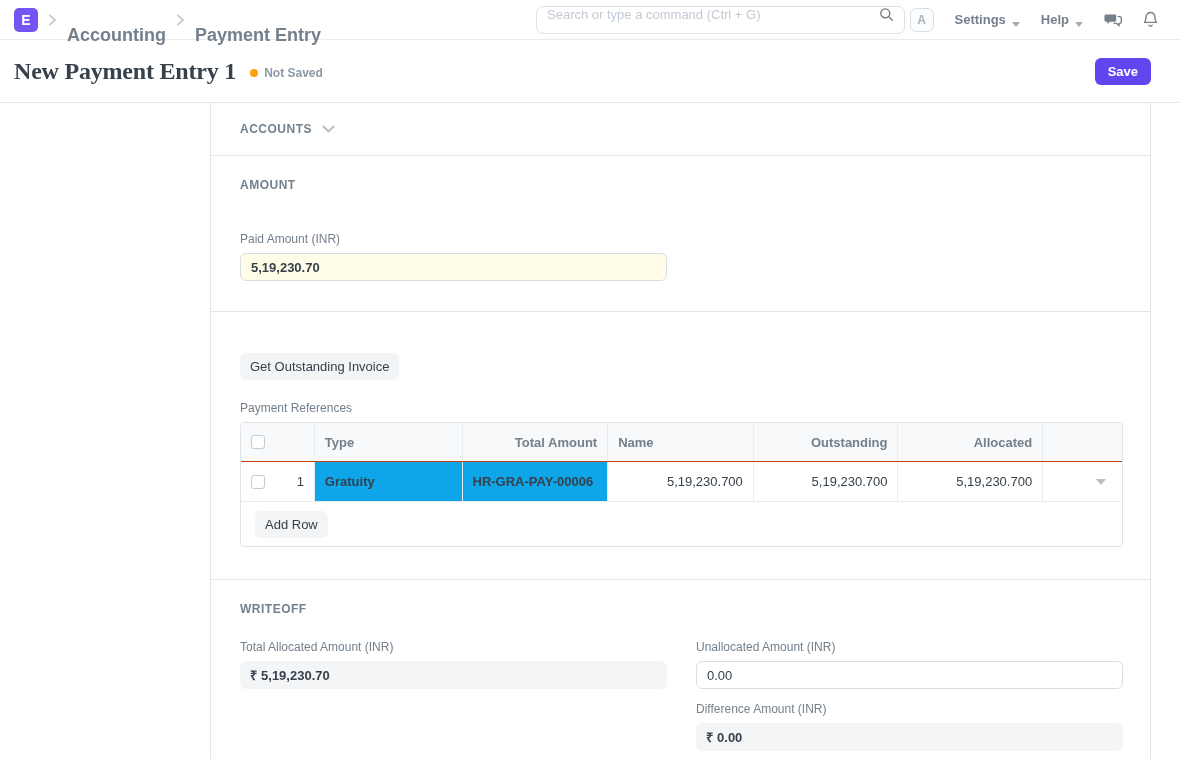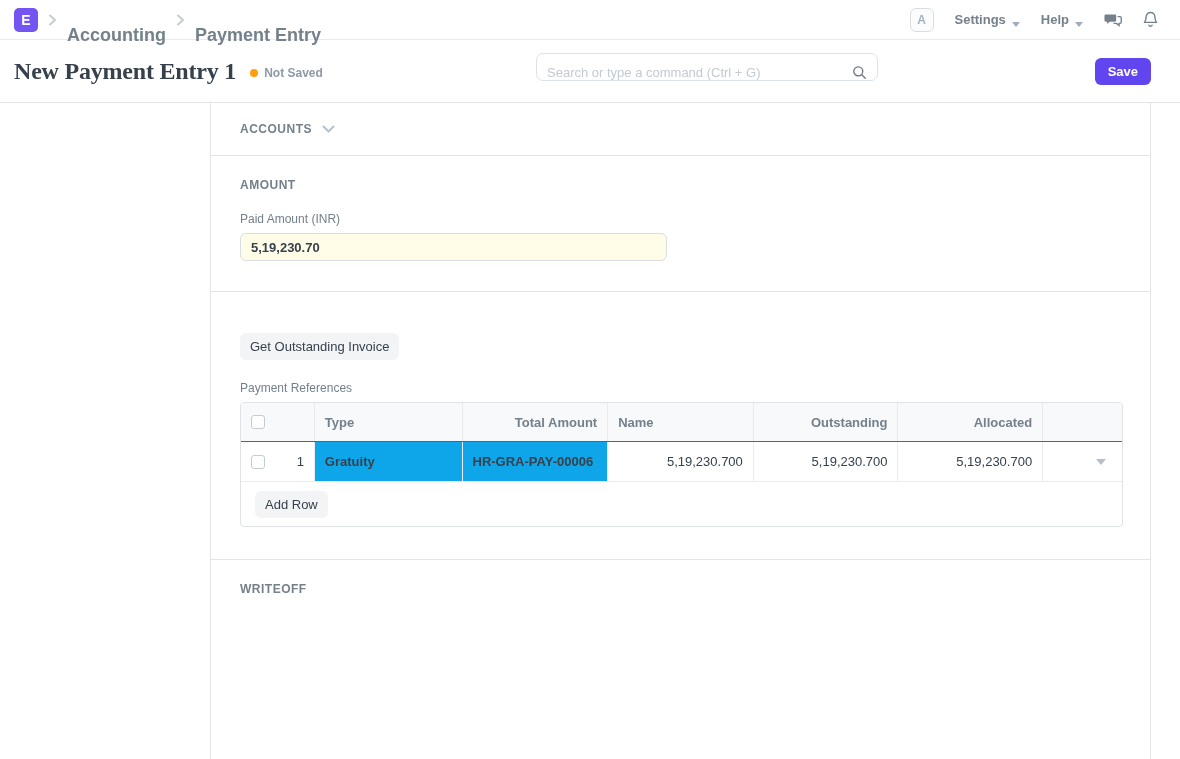--- a/index.html
+++ b/index.html
@@ -3,21 +3,21 @@
 <meta charset="utf-8">
 <style>
   * { margin:0; padding:0; box-sizing:border-box; }
   html,body { width:1180px; height:759px; background:#fff; font-family:"Liberation Sans", sans-serif; color:#36414c; overflow:hidden; }
 
   
   .navbar { position:relative; height:40px; background:#fff; border-bottom:1px solid #e8ebee; display:flex; align-items:center; padding:0 22px 0 14px; }
   .logo { width:24px; height:24px; border-radius:5px; background:#7454f2; color:#fff; font-weight:bold; font-size:14px; display:flex; align-items:center; justify-content:center; flex:0 0 auto; cursor:pointer; }
   .crumb-sep { color:#c6ccd2; margin:0 10px; display:flex; align-items:center; }
   .crumb { font-size:18px; font-weight:600; color:#74808b; cursor:pointer; white-space:nowrap;margin-top:32px; }
-  .nav-search { position:absolute; left:536px; top:6px; width:342px; height:28px; border:1px solid #dde2e9; border-radius:7px; background:#fff; display:flex; align-items:flex-end; padding:0 10px;margin-top:47px; }
+  .nav-search { position:absolute; left:536px; top:6px; width:369px; height:28px; border:1px solid #dde2e9; border-radius:7px; background:#fff; display:flex; align-items:flex-start; padding:0 10px; }
   .nav-search input { border:none; outline:none; flex:1; font-size:13px; color:#36414c; background:transparent; font-family:"Liberation Sans", sans-serif; }
   .nav-search input::placeholder { color:#c2cad4; }
   .nav-right { margin-left:auto; display:flex; align-items:center; gap:21px; }
   .avatar { width:24px; height:24px; border:1px solid #d8dee4; border-radius:6px; background:#fbfcfd; color:#aab4bd; font-size:12px; font-weight:600; display:flex; align-items:center; justify-content:center; cursor:pointer; }
   .nav-link { font-size:13px; font-weight:600; color:#74808b; display:flex; align-items:flex-end; gap:6px; cursor:pointer; }
   .caret-down { width:0; height:0; border-left:4px solid transparent; border-right:4px solid transparent; border-top:5px solid #a3adb7; display:inline-block; }
   .nav-icon { display:flex; align-items:center; cursor:pointer; }
 
   
   .page-head { height:63px; border-bottom:1px solid #e2e6ea; display:flex; align-items:center; padding:0 29px 0 14px; background:#fff; }
@@ -134,21 +134,21 @@
     <span class="section-head">ACCOUNTS</span>
     <span class="chev-svg" style="margin-left:10px;">
       <svg width="13" height="9" viewBox="0 0 13 9">
           <path d="M1.5 1.5 L6.5 6.5 L11.5 1.5" fill="none" stroke="#b7c0c9" stroke-width="2" stroke-linecap="round" stroke-linejoin="round"></path>
         </svg>
     </span>
   </div>
 
   <div class="form-section" style="padding-top:22px; padding-bottom:30px;">
     <div class="section-head">AMOUNT</div>
-    <div style="margin-top:20px;">
+    <div style="margin-top:40px;">
       <div class="field-label">Paid Amount (INR)</div>
       <input class="control-input mandatory" value="5,19,230.70" style="">
     </div>
   </div>
 
   <div class="form-section" style="padding-top:22px; padding-bottom:32px;">
     <button class="btn-default" style="margin-top:19px;">Get Outstanding Invoice</button>
     <div class="field-label" style="margin-top:21px; margin-bottom:0;">Payment References</div>
 
     <div class="grid">
@@ -182,15 +182,27 @@
       </div>
 
       <div class="grid-footer">
         <button class="btn-default" style="margin-left:14px;">Add Row</button>
       </div>
     </div>
   </div>
 
   <div class="form-section" style="border-bottom:none; padding-top:22px; padding-bottom:20px;">
     <div class="section-head">WRITEOFF</div>
+    <div class="two-col" style="margin-top:24px;">
+      <div class="col">
+        <div class="field-label">Total Allocated Amount (INR)</div>
+        <div class="control-readonly">₹ 5,19,230.70</div>
+      </div>
+      <div class="col">
+        <div class="field-label">Unallocated Amount (INR)</div>
+        <input class="control-input" value="0.00" style="">
+        <div class="field-label mt-gap">Difference Amount (INR)</div>
+        <div class="control-readonly">₹ 0.00</div>
+      </div>
+    </div>
   </div>
 
 </div>
 
 </body></html>

